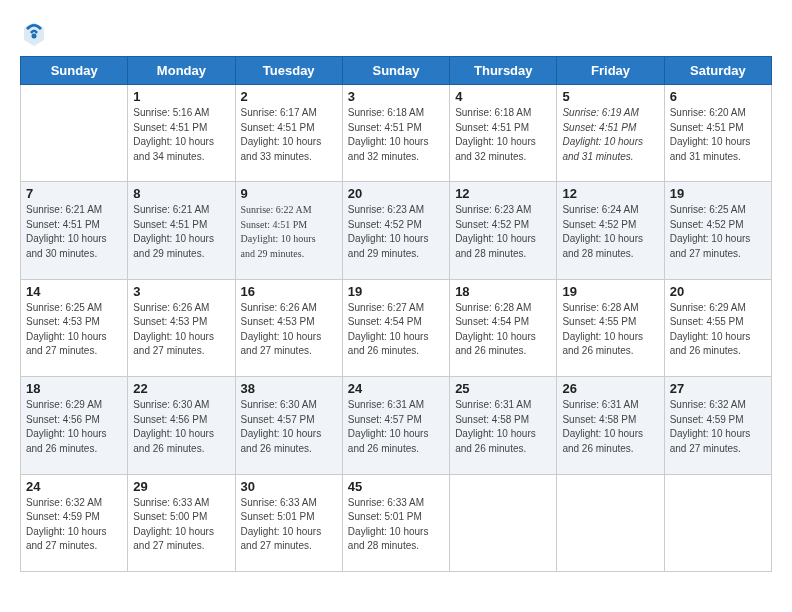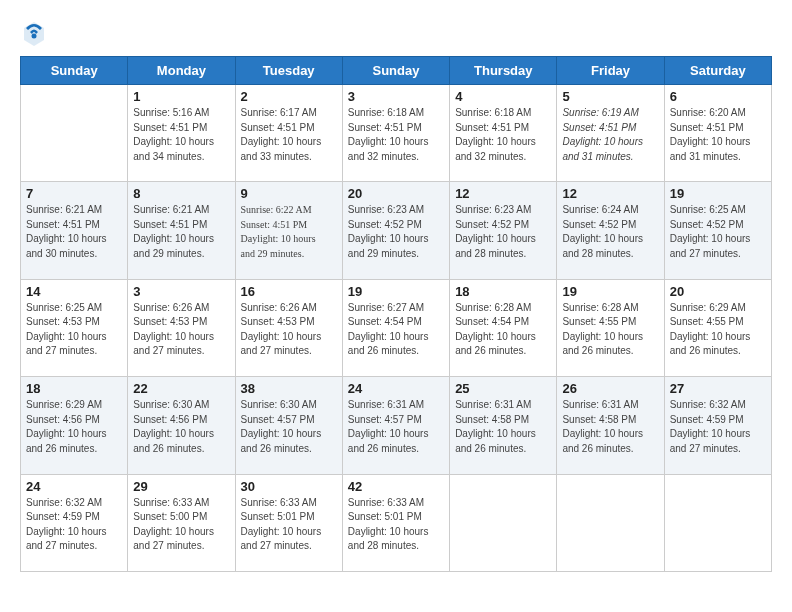--- a/index.html
+++ b/index.html
@@ -346,21 +346,21 @@
 and 27 minutes.</div>
           </td>
           <td>
             <span class="day-number">30</span>
             <div class="day-info" style="white-space: pre-line;">Sunrise: 6:33 AM
 Sunset: 5:01 PM
 Daylight: 10 hours
 and 27 minutes.</div>
           </td>
           <td>
-            <span class="day-number">42</span>
+            <span class="day-number">45</span>
             <div class="day-info" style="white-space: pre-line;">Sunrise: 6:33 AM
 Sunset: 5:01 PM
 Daylight: 10 hours
 and 28 minutes.</div>
           </td>
           <td class="empty-cell"></td>
           <td class="empty-cell"></td>
           <td class="empty-cell"></td>
         </tr>
       </tbody>

